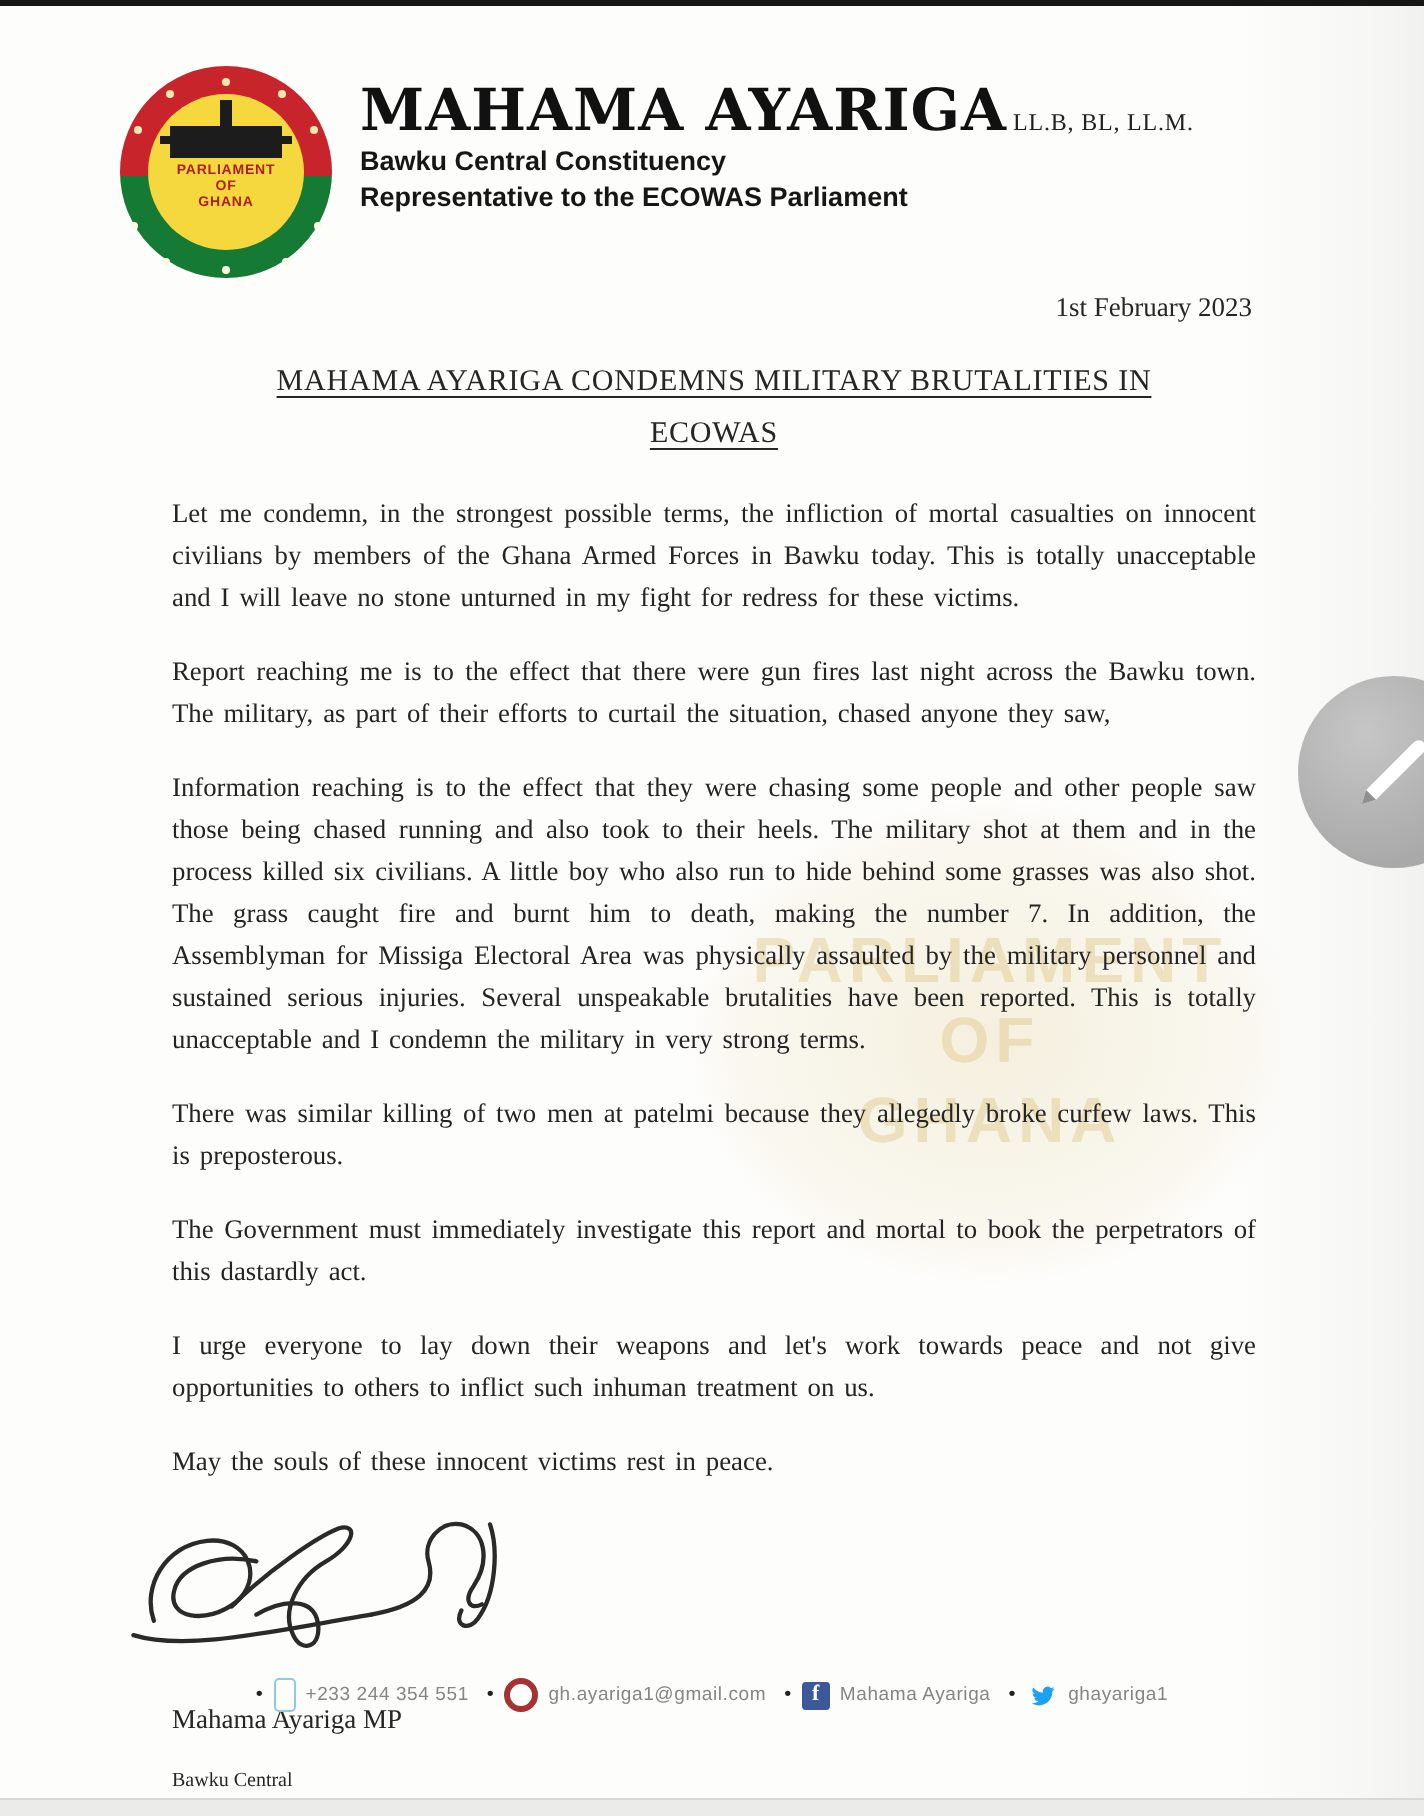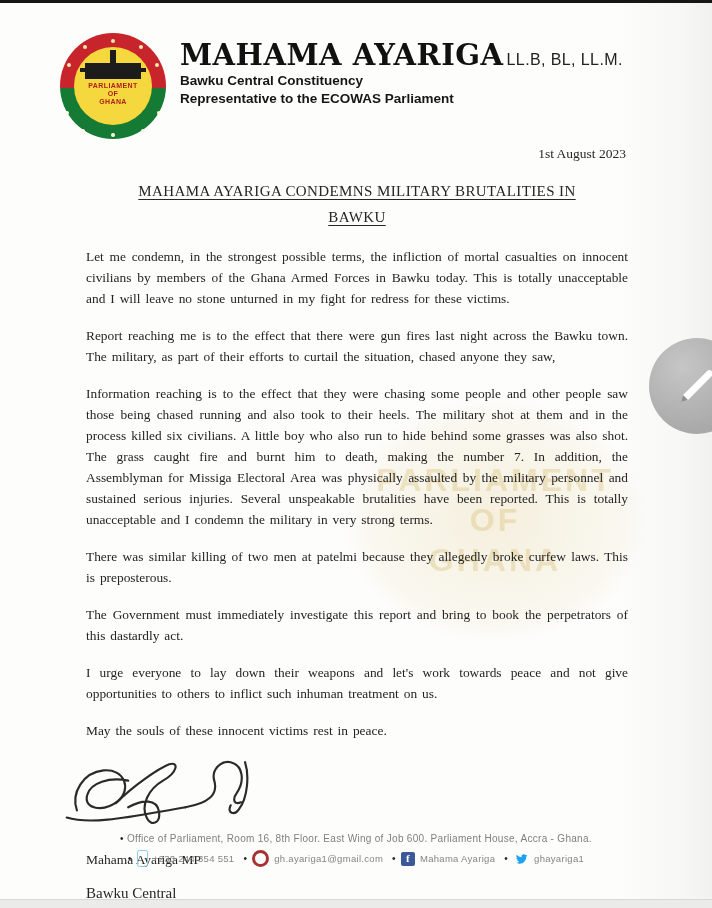--- a/index.html
+++ b/index.html
@@ -20,21 +20,21 @@
   .logo-inner{width:78px;height:78px;border-radius:50%;background:#f4d83d;text-align:center;overflow:hidden;}
   .building{width:56px;height:16px;background:#1c1c1c;margin:16px auto 3px;position:relative;}
   .building::before{content:"";position:absolute;left:25px;top:-13px;width:6px;height:13px;background:#1c1c1c;}
   .building::after{content:"";position:absolute;left:-5px;top:5px;width:66px;height:4px;background:#1c1c1c;}
   .logo-text{font-family:"Liberation Sans",sans-serif;font-weight:bold;font-size:7px;line-height:1.15;
              color:#b01e1e;letter-spacing:.4px;}
   .lh-text{margin-left:14px;padding-top:8px;}
   .lh-nameline{display:flex;align-items:baseline;}
   .lh-name{font-family:"DejaVu Serif","Liberation Serif",serif;font-weight:bold;font-size:29px;
            letter-spacing:.5px;color:#111;line-height:1;}
-  .lh-cred{font-family:Liberation Sans, sans-serif;font-size:16px;color:#222;margin-left:3px;letter-spacing:.4px;}
+  .lh-cred{font-family:Liberation Serif, serif;font-size:12px;color:#222;margin-left:3px;letter-spacing:.4px;}
   .lh-sub{font-family:"Liberation Sans",sans-serif;font-weight:bold;color:#161616;}
   .lh-role{font-size:16px;margin-top:6px;}
   .lh-const{font-size:13.5px;margin-top:3px;}
   .lh-rep{font-size:13.5px;margin-top:3px;}
 
   
   .watermark{position:absolute;left:290px;top:355px;width:410px;height:330px;pointer-events:none;
              display:flex;flex-direction:column;align-items:center;justify-content:center;
              border-radius:50%;
              background:radial-gradient(closest-side,rgba(238,228,196,.55),rgba(238,228,196,.22) 62%,rgba(238,228,196,0) 75%);}
@@ -43,21 +43,21 @@
 
   
   .content{position:absolute;top:146px;left:86px;width:542px;}
   .date{text-align:right;font-size:13.5px;margin:0 2px 16px 0;}
   .title{text-align:center;font-weight:normal;font-size:15px;letter-spacing:.4px;line-height:26px;margin-bottom:13px;}
   .title span{display:block;text-decoration:underline;text-underline-offset:3px;}
   .content p{margin:16px 0 13px 0;font-size:13.4px;line-height:21px;text-align:justify;word-spacing:1.6px;color:#242424;}
 
   .signature{margin:6px 0 0 -24px;display:block;}
   .signoff-name{margin-top:16px;font-size:13.5px;}
-  .signoff-const{margin-top:17px;font-size:15px;}
+  .signoff-const{margin-top:17px;font-size:10px;}
 
   
   .footer{position:absolute;left:0;right:0;top:833px;text-align:center;
           font-family:"Liberation Sans",sans-serif;color:#858585;}
   .footer-line1{font-size:10px;letter-spacing:.3px;color:#7f7f7f;}
   .footer-line2{margin-top:6px;font-size:9.5px;letter-spacing:.3px;display:flex;align-items:center;justify-content:center;gap:9px;}
   .f-item{display:inline-flex;align-items:center;gap:5px;}
   .bullet{color:#222;font-size:10px;}
   .phone-icon{width:9px;height:15px;border:1.6px solid #8ec9e6;border-radius:2.5px;display:inline-block;}
   .ring-icon{width:11px;height:11px;border:3px solid #a63232;border-radius:50%;display:inline-block;background:#fff;}
@@ -100,52 +100,48 @@
       <div class="lh-nameline">
         <span class="lh-name">MAHAMA AYARIGA</span>
         <span class="lh-cred">LL.B, BL, LL.M.</span>
       </div>
       <div class="lh-sub lh-const">Bawku Central Constituency</div>
       <div class="lh-sub lh-rep">Representative to the ECOWAS Parliament</div>
     </div>
   </div>
 
   <div class="content">
-    <div class="date">1st August 2023</div>
+    <div class="date">1st February 2023</div>
     <div class="title">
       <span>MAHAMA AYARIGA CONDEMNS MILITARY BRUTALITIES IN</span>
-      <span>BAWKU</span>
+      <span>ECOWAS</span>
     </div>
     <p>Let me condemn, in the strongest possible terms, the infliction of mortal casualties on innocent civilians by members of the Ghana Armed Forces in Bawku today. This is totally unacceptable and I will leave no stone unturned in my fight for redress for these victims.</p>
     <p>Report reaching me is to the effect that there were gun fires last night across the Bawku town. The military, as part of their efforts to curtail the situation, chased anyone they saw,</p>
     <p>Information reaching is to the effect that they were chasing some people and other people saw those being chased running and also took to their heels. The military shot at them and in the process killed six civilians. A little boy who also run to hide behind some grasses was also shot. The grass caught fire and burnt him to death, making the number 7. In addition, the Assemblyman for Missiga Electoral Area was physically assaulted by the military personnel and sustained serious injuries. Several unspeakable brutalities have been reported. This is totally unacceptable and I condemn the military in very strong terms.</p>
     <p>There was similar killing of two men at patelmi because they allegedly broke curfew laws. This is preposterous.</p>
-    <p>The Government must immediately investigate this report and bring to book the perpetrators of this dastardly act.</p>
+    <p>The Government must immediately investigate this report and mortal to book the perpetrators of this dastardly act.</p>
     <p>I urge everyone to lay down their weapons and let's work towards peace and not give opportunities to others to inflict such inhuman treatment on us.</p>
     <p>May the souls of these innocent victims rest in peace.</p>
 
     <svg class="signature" width="200" height="82" viewBox="0 0 190 80" fill="none">
       <g stroke="#2a2a2a" stroke-width="2.1" stroke-linecap="round" fill="none">
         <path d="M12 55 C6 38 18 18 38 16 C58 14 66 34 52 46 C38 57 18 54 22 40 C25 28 44 22 62 26"></path>
         <path d="M50 48 C68 30 92 14 102 10 C112 7 110 18 96 26 C82 34 74 50 80 62 C84 71 94 68 92 56 C90 44 76 44 62 52"></path>
         <path d="M2 62 C28 70 70 60 118 52"></path>
         <path d="M118 52 C140 48 150 40 146 26 C143 16 152 6 162 8 C174 11 176 26 168 38 C163 45 166 50 172 47"></path>
         <path d="M176 8 C180 20 179 42 170 54 C166 60 158 58 162 50"></path>
       </g>
     </svg>
 
     <div class="signoff-name">Mahama Ayariga MP</div>
     <div class="signoff-const">Bawku Central</div>
   </div>
 
   <div class="footer">
-    <div class="footer-line1">
-      <span class="bullet">•</span>
-      <span>Office of Parliament, Room 16, 8th Floor. East Wing of Job 600. Parliament House, Accra - Ghana.</span>
-    </div>
     <div class="footer-line2">
       <span class="f-item">
         <span class="bullet">•</span>
         <span class="phone-icon"></span>
         <span>+233 244 354 551</span>
       </span>
       <span class="f-item">
         <span class="bullet">•</span>
         <span class="ring-icon"></span>
         <span>gh.ayariga1@gmail.com</span>

